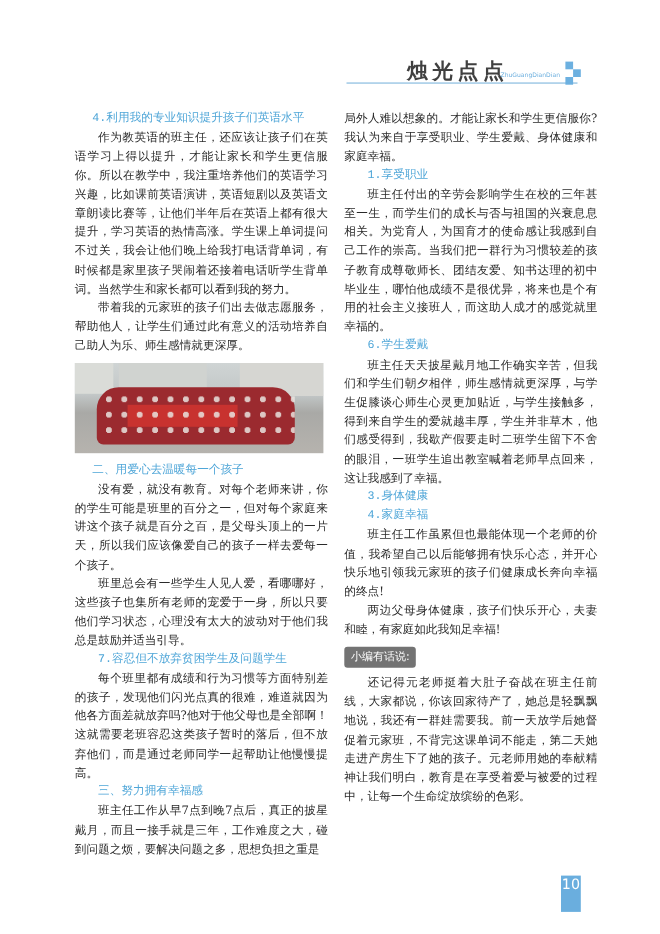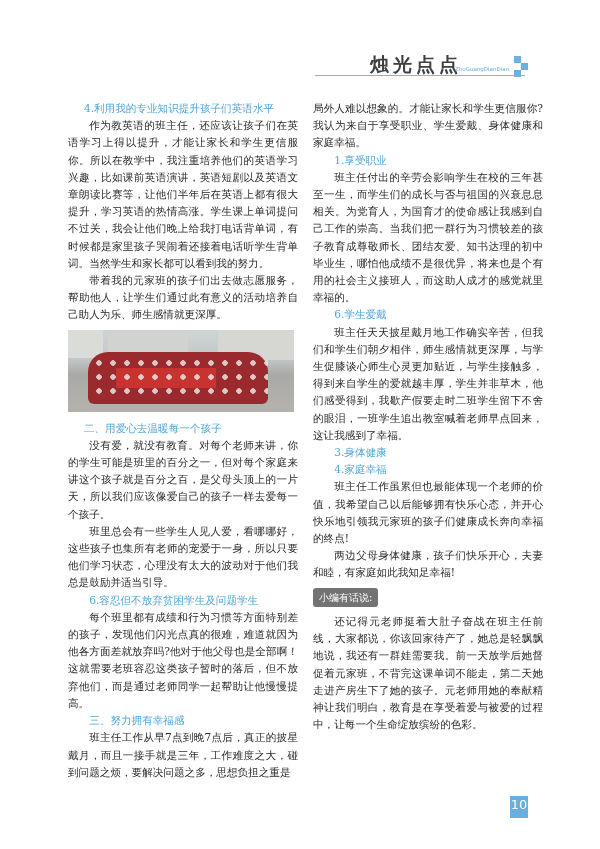--- a/index.html
+++ b/index.html
@@ -9,33 +9,33 @@
   .header-rule { position:absolute; left:315px; top:75px; width:210px; height:1px; background:#7fb6dd; }
   .header-title { position:absolute; left:370px; top:52px; font-family:"DejaVu Sans", sans-serif;
                   font-size:19px; font-weight:bold; color:#404040; letter-spacing:4px; }
   .header-sub { position:absolute; left:455px; top:66px; font-family:"DejaVu Sans", sans-serif;
                 font-size:5.5px; color:#6aaede; }
   .sq { position:absolute; background:#6cb0e0; }
   .col { position:absolute; top:100px; width:230px; font-size:10.6px; line-height:17.2px; text-align:justify; }
   .col-left { left:68px; }
   .col-right { left:313px; }
   .p { margin:0; text-indent:2em; }
-  .h { margin:0; padding-left:2em; color:#4fa6d8; font-size:10.6px; }
+  .h { margin:0; padding-left:2em; color:#4fa6d8; font-size:10.6px;font-family:Liberation Mono, monospace; }
   .h.center { text-align:left; padding-left:1.5em; }
   .photo { width:226px; height:82px; margin:6px 0 8px 0; position:relative; overflow:hidden;
            background:linear-gradient(#cfd4d4 0%, #c2c7c7 35%, #a9a9a6 55%, #b6b3ae 100%); }
   .photo .bldg { position:absolute; background:#dadcd8; }
   .photo .crowd { position:absolute; left:20px; top:22px; width:180px; height:52px; border-radius:20px 20px 6px 6px;
                   background:#9b2a2f; }
   .photo .banner { position:absolute; left:48px; top:38px; width:100px; height:20px; background:#c8322f; }
   .photo .faces { position:absolute; left:24px; top:26px; width:176px; height:44px;
                   background:radial-gradient(circle, #e9e3de 2.5px, transparent 3px) 0 0/14px 14px; opacity:.85; }
   .editor-tag { display:inline-block; background:#737373; color:#fff; font-size:10px; padding:1px 6px;
                 border-radius:3px; margin:6px 0 6px 0; font-family:"DejaVu Sans", sans-serif; }
-  .pagenum { position:absolute; left:510px; top:796px; width:18px; height:22px; background:#6aaede;
+  .pagenum { position:absolute; left:510px; top:796px; width:18px; height:33px; background:#6aaede;
              color:#fff; font-family:"DejaVu Sans", sans-serif; font-size:13px; line-height:18px; text-align:center; }
 </style>
 </head>
 <body>
 
 <div class="header">
   <div class="header-title">烛光点点</div>
   <div class="header-sub">ZhuGuangDianDian</div>
   <div class="header-rule"></div>
   <div class="sq" style="left:514px;top:56px;width:7px;height:7px;"></div>
@@ -51,21 +51,21 @@
     <div class="bldg" style="left:0;top:0;width:35px;height:28px;"></div>
     <div class="bldg" style="left:40px;top:0;width:80px;height:26px;background:#d0d3d0;"></div>
     <div class="bldg" style="left:150px;top:0;width:76px;height:30px;background:#d6d6d2;"></div>
     <div class="crowd"></div>
     <div class="banner"></div>
     <div class="faces"></div>
   </div>
   <p class="h center">二、用爱心去温暖每一个孩子</p>
   <p class="p">没有爱，就没有教育。对每个老师来讲，你的学生可能是班里的百分之一，但对每个家庭来讲这个孩子就是百分之百，是父母头顶上的一片天，所以我们应该像爱自己的孩子一样去爱每一个孩子。</p>
   <p class="p">班里总会有一些学生人见人爱，看哪哪好，这些孩子也集所有老师的宠爱于一身，所以只要他们学习状态，心理没有太大的波动对于他们我总是鼓励并适当引导。</p>
-  <p class="h">6.容忍但不放弃贫困学生及问题学生</p>
+  <p class="h">7.容忍但不放弃贫困学生及问题学生</p>
   <p class="p">每个班里都有成绩和行为习惯等方面特别差的孩子，发现他们闪光点真的很难，难道就因为他各方面差就放弃吗?他对于他父母也是全部啊！这就需要老班容忍这类孩子暂时的落后，但不放弃他们，而是通过老师同学一起帮助让他慢慢提高。</p>
   <p class="h">三、努力拥有幸福感</p>
   <p class="p">班主任工作从早7点到晚7点后，真正的披星戴月，而且一接手就是三年，工作难度之大，碰到问题之烦，要解决问题之多，思想负担之重是</p>
 </div>
 
 <div class="col col-right">
   <p class="p" style="text-indent:0">局外人难以想象的。才能让家长和学生更信服你?我认为来自于享受职业、学生爱戴、身体健康和家庭幸福。</p>
   <p class="h">1.享受职业</p>
   <p class="p">班主任付出的辛劳会影响学生在校的三年甚至一生，而学生们的成长与否与祖国的兴衰息息相关。为党育人，为国育才的使命感让我感到自己工作的崇高。当我们把一群行为习惯较差的孩子教育成尊敬师长、团结友爱、知书达理的初中毕业生，哪怕他成绩不是很优异，将来也是个有用的社会主义接班人，而这助人成才的感觉就里幸福的。</p>
   <p class="h">6.学生爱戴</p>

